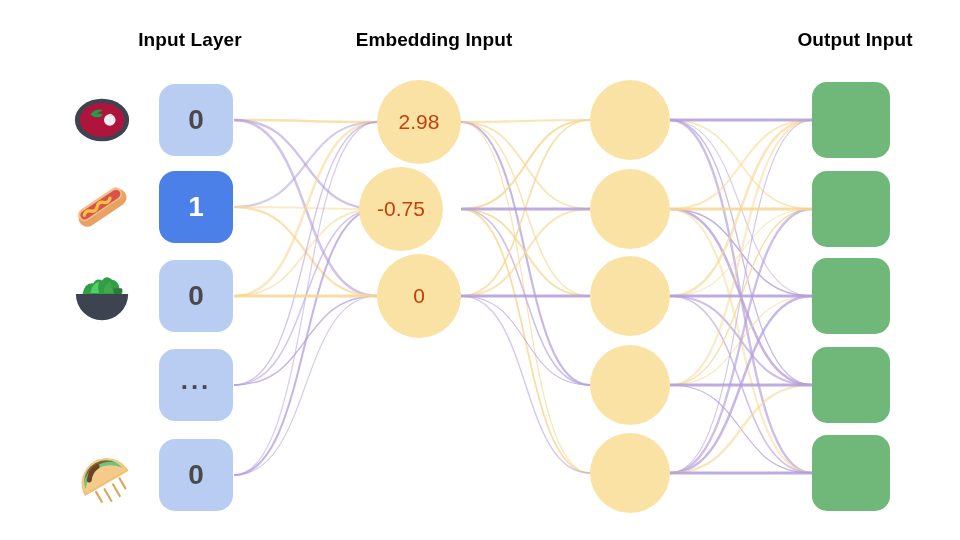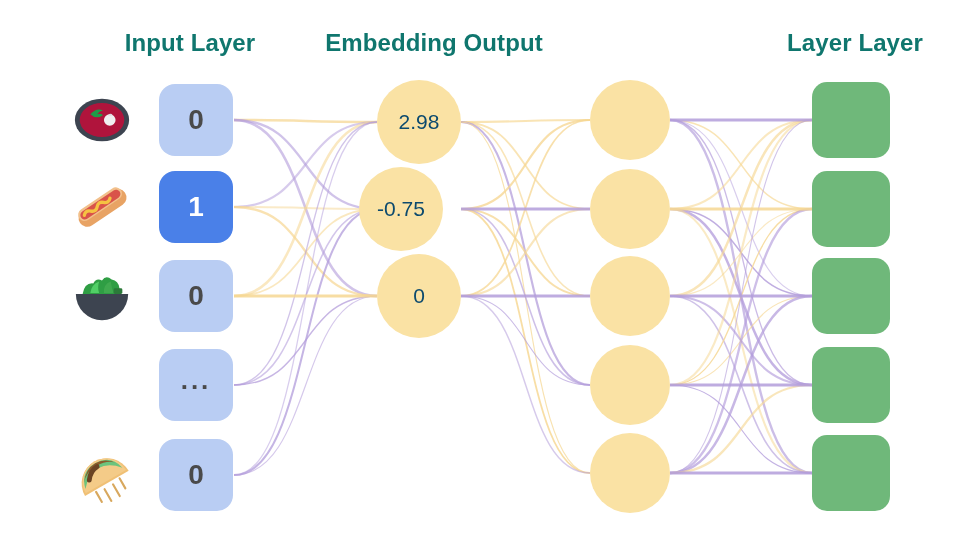--- a/index.html
+++ b/index.html
@@ -11,23 +11,23 @@
     position: relative;
     width: 960px;
     height: 540px;
     background: #ffffff;
     overflow: hidden;
     font-family: "Liberation Sans", sans-serif;
   }
   .layer-title {
     position: absolute;
     font-family: "Liberation Sans", sans-serif;
-    font-size: 24px;
+    font-size: 19px;
     font-weight: bold;
-    color: #0f766e;
+    color: #000000;
     text-align: center;
     white-space: nowrap;
     transform: translateX(-50%);
     letter-spacing: 0.1px;
   }
   #edges {
     position: absolute;
     left: 0;
     top: 0;
     width: 960px;
@@ -70,21 +70,21 @@
   .node-circle {
     position: absolute;
     border-radius: 50%;
     background: #fae2a4;
     transform: translate(-50%, -50%);
     display: flex;
     align-items: center;
     justify-content: center;
     font-family: "Liberation Sans", sans-serif;
     font-size: 21px;
-    color: #0c4a6e;
+    color: #c2410c;
   }
   .emb-circle { width: 84px; height: 84px; }
   .hid-circle { width: 80px; height: 80px; }
   .output-box {
     position: absolute;
     width: 78px;
     height: 76px;
     border-radius: 15px;
     background: #6fb87a;
     transform: translate(-50%, -50%);
@@ -148,22 +148,22 @@
       <path d="M670,473 C748.1,473 733.9,385 812,385" stroke="#f6d793" stroke-width="2.2420010288065844" fill="none" opacity="0.632661822702332"></path>
       <path d="M670,120 C748.1,120 733.9,120 812,120" stroke="#b39ddb" stroke-width="3" fill="none" opacity="0.85"></path>
       <path d="M670,209 C748.1,209 733.9,209 812,209" stroke="#f6d793" stroke-width="3" fill="none" opacity="0.85"></path>
       <path d="M670,296 C748.1,296 733.9,296 812,296" stroke="#b39ddb" stroke-width="3" fill="none" opacity="0.85"></path>
       <path d="M670,385 C748.1,385 733.9,385 812,385" stroke="#b39ddb" stroke-width="3" fill="none" opacity="0.85"></path>
       <path d="M670,473 C748.1,473 733.9,473 812,473" stroke="#b39ddb" stroke-width="3" fill="none" opacity="0.85"></path>
     </svg>
 
   <div id="headers-host">
       <div class="layer-title" style="left: 190px; top: 29px;">Input Layer</div>
-      <div class="layer-title" style="left: 434px; top: 29px;">Embedding Output</div>
-      <div class="layer-title" style="left: 855px; top: 29px;">Layer Layer</div>
+      <div class="layer-title" style="left: 434px; top: 29px;">Embedding Input</div>
+      <div class="layer-title" style="left: 855px; top: 29px;">Output Input</div>
     </div>
   <div id="input-host">
       <div class="emoji-icon" style="left: 102px; top: 120px;">
     <svg viewBox="0 0 64 64">
       <ellipse cx="32" cy="32" rx="28" ry="22" fill="#3d4450"></ellipse>
       <ellipse cx="32" cy="32" rx="23" ry="17.5" fill="#b0143c"></ellipse>
       <path d="M20 26 q6 -7 13 -4 q-4 1 -6 4 q4 -1 6 1 q-7 5 -13 -1z" fill="#1f9e48"></path>
       <circle cx="40" cy="32" r="6" fill="#f0eff0"></circle>
       <path d="M38 27 q3 -3 5 0 q-2 1 -5 0z" fill="#ddd9dd"></path>
     </svg>

